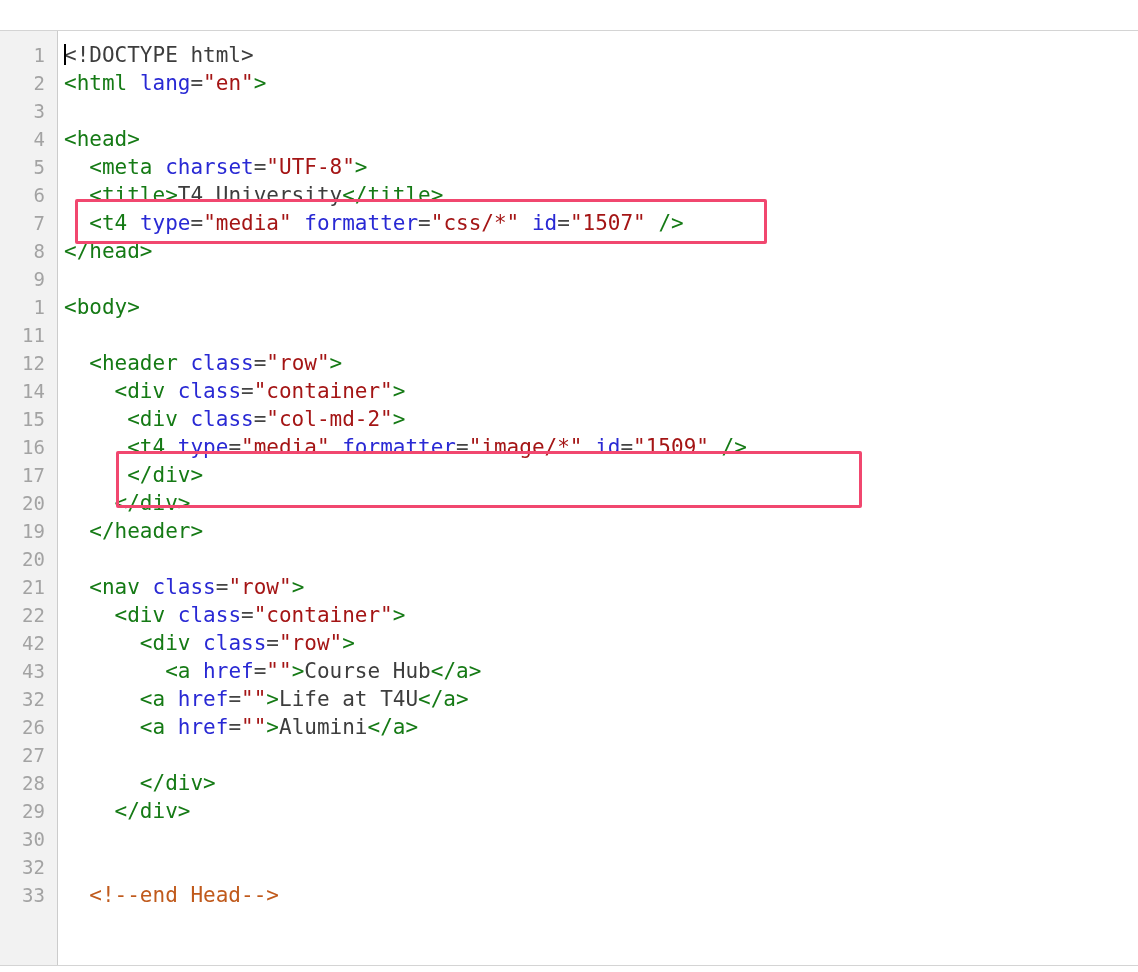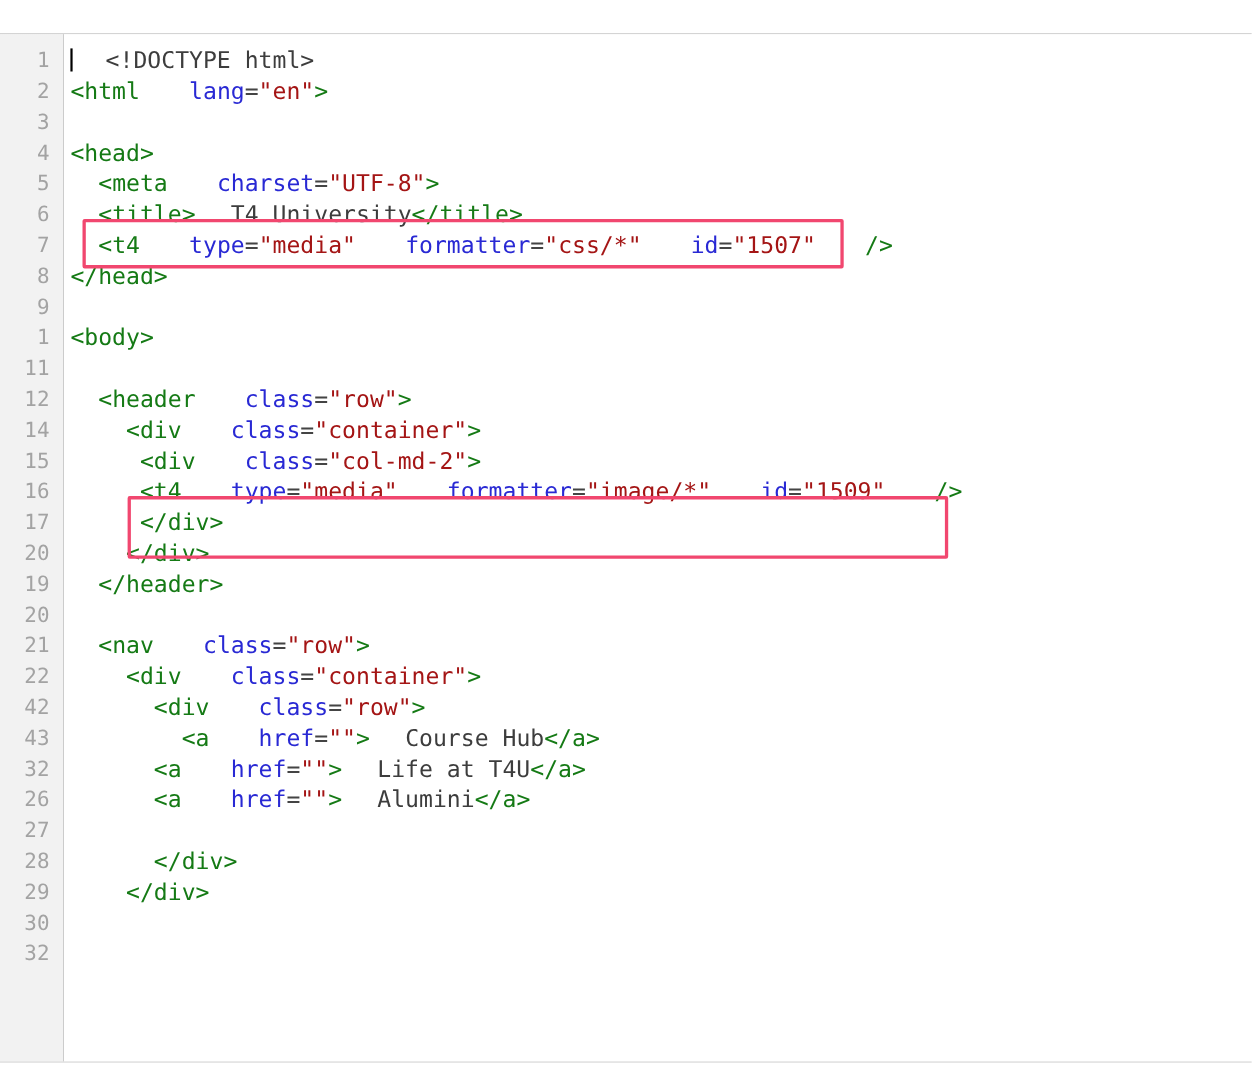--- a/index.html
+++ b/index.html
@@ -40,21 +40,21 @@
     flex: 0 0 58px;
     box-sizing: border-box;
     text-align: right;
     padding-right: 13px;
     color: var(--line-number, #a3a3a3);
     font-size: 19px;
     user-select: none;
   }
   .txt { padding-left: 6px; color: var(--plain, #3d3d3d); }
 
-  .tok-plain   { color: var(--plain, #3d3d3d); padding-left: 32px; }
+  .tok-plain   { color: var(--plain, #3d3d3d); }
   .tok-ws      { color: var(--plain, #3d3d3d); }
   .tok-tag     { color: var(--tag, #157a15); }
   .tok-attr    { color: var(--attr, #2929d4); }
   .tok-eq      { color: var(--eq, #444444); }
   .tok-str     { color: var(--str, #a41515); }
   .tok-comment { color: var(--comment, #c05a1c); }
 
   .cursor {
     display: inline-block;
     width: 0; height: 21px;
@@ -103,17 +103,18 @@
         <div class="line"><span class="num">22</span><span class="txt"><span class="tok-ws">    </span><span class="tok-tag">&lt;div</span><span class="tok-plain"> </span><span class="tok-attr">class</span><span class="tok-eq">=</span><span class="tok-str">"container"</span><span class="tok-tag">&gt;</span></span></div>
         <div class="line"><span class="num">42</span><span class="txt"><span class="tok-ws">      </span><span class="tok-tag">&lt;div</span><span class="tok-plain"> </span><span class="tok-attr">class</span><span class="tok-eq">=</span><span class="tok-str">"row"</span><span class="tok-tag">&gt;</span></span></div>
         <div class="line"><span class="num">43</span><span class="txt"><span class="tok-ws">        </span><span class="tok-tag">&lt;a</span><span class="tok-plain"> </span><span class="tok-attr">href</span><span class="tok-eq">=</span><span class="tok-str">""</span><span class="tok-tag">&gt;</span><span class="tok-plain">Course Hub</span><span class="tok-tag">&lt;/a&gt;</span></span></div>
         <div class="line"><span class="num">32</span><span class="txt"><span class="tok-ws">      </span><span class="tok-tag">&lt;a</span><span class="tok-plain"> </span><span class="tok-attr">href</span><span class="tok-eq">=</span><span class="tok-str">""</span><span class="tok-tag">&gt;</span><span class="tok-plain">Life at T4U</span><span class="tok-tag">&lt;/a&gt;</span></span></div>
         <div class="line"><span class="num">26</span><span class="txt"><span class="tok-ws">      </span><span class="tok-tag">&lt;a</span><span class="tok-plain"> </span><span class="tok-attr">href</span><span class="tok-eq">=</span><span class="tok-str">""</span><span class="tok-tag">&gt;</span><span class="tok-plain">Alumini</span><span class="tok-tag">&lt;/a&gt;</span></span></div>
         <div class="line"><span class="num">27</span><span class="txt"></span></div>
         <div class="line"><span class="num">28</span><span class="txt"><span class="tok-ws">      </span><span class="tok-tag">&lt;/div&gt;</span></span></div>
         <div class="line"><span class="num">29</span><span class="txt"><span class="tok-ws">    </span><span class="tok-tag">&lt;/div&gt;</span></span></div>
         <div class="line"><span class="num">30</span><span class="txt"></span></div>
         <div class="line"><span class="num">32</span><span class="txt"></span></div>
+        <div class="line"><span class="num">33</span><span class="txt"><span class="tok-ws">  </span><span class="tok-comment">&lt;!--end Head--&gt;</span></span></div>
       </div>
   <div class="hl-box" style="left: 75px; top: 168px; width: 692px; height: 45px;"></div>
       <div class="hl-box" style="left: 116px; top: 420px; width: 746px; height: 57px;"></div>
     </div>
 </div>
 
 </body></html>

